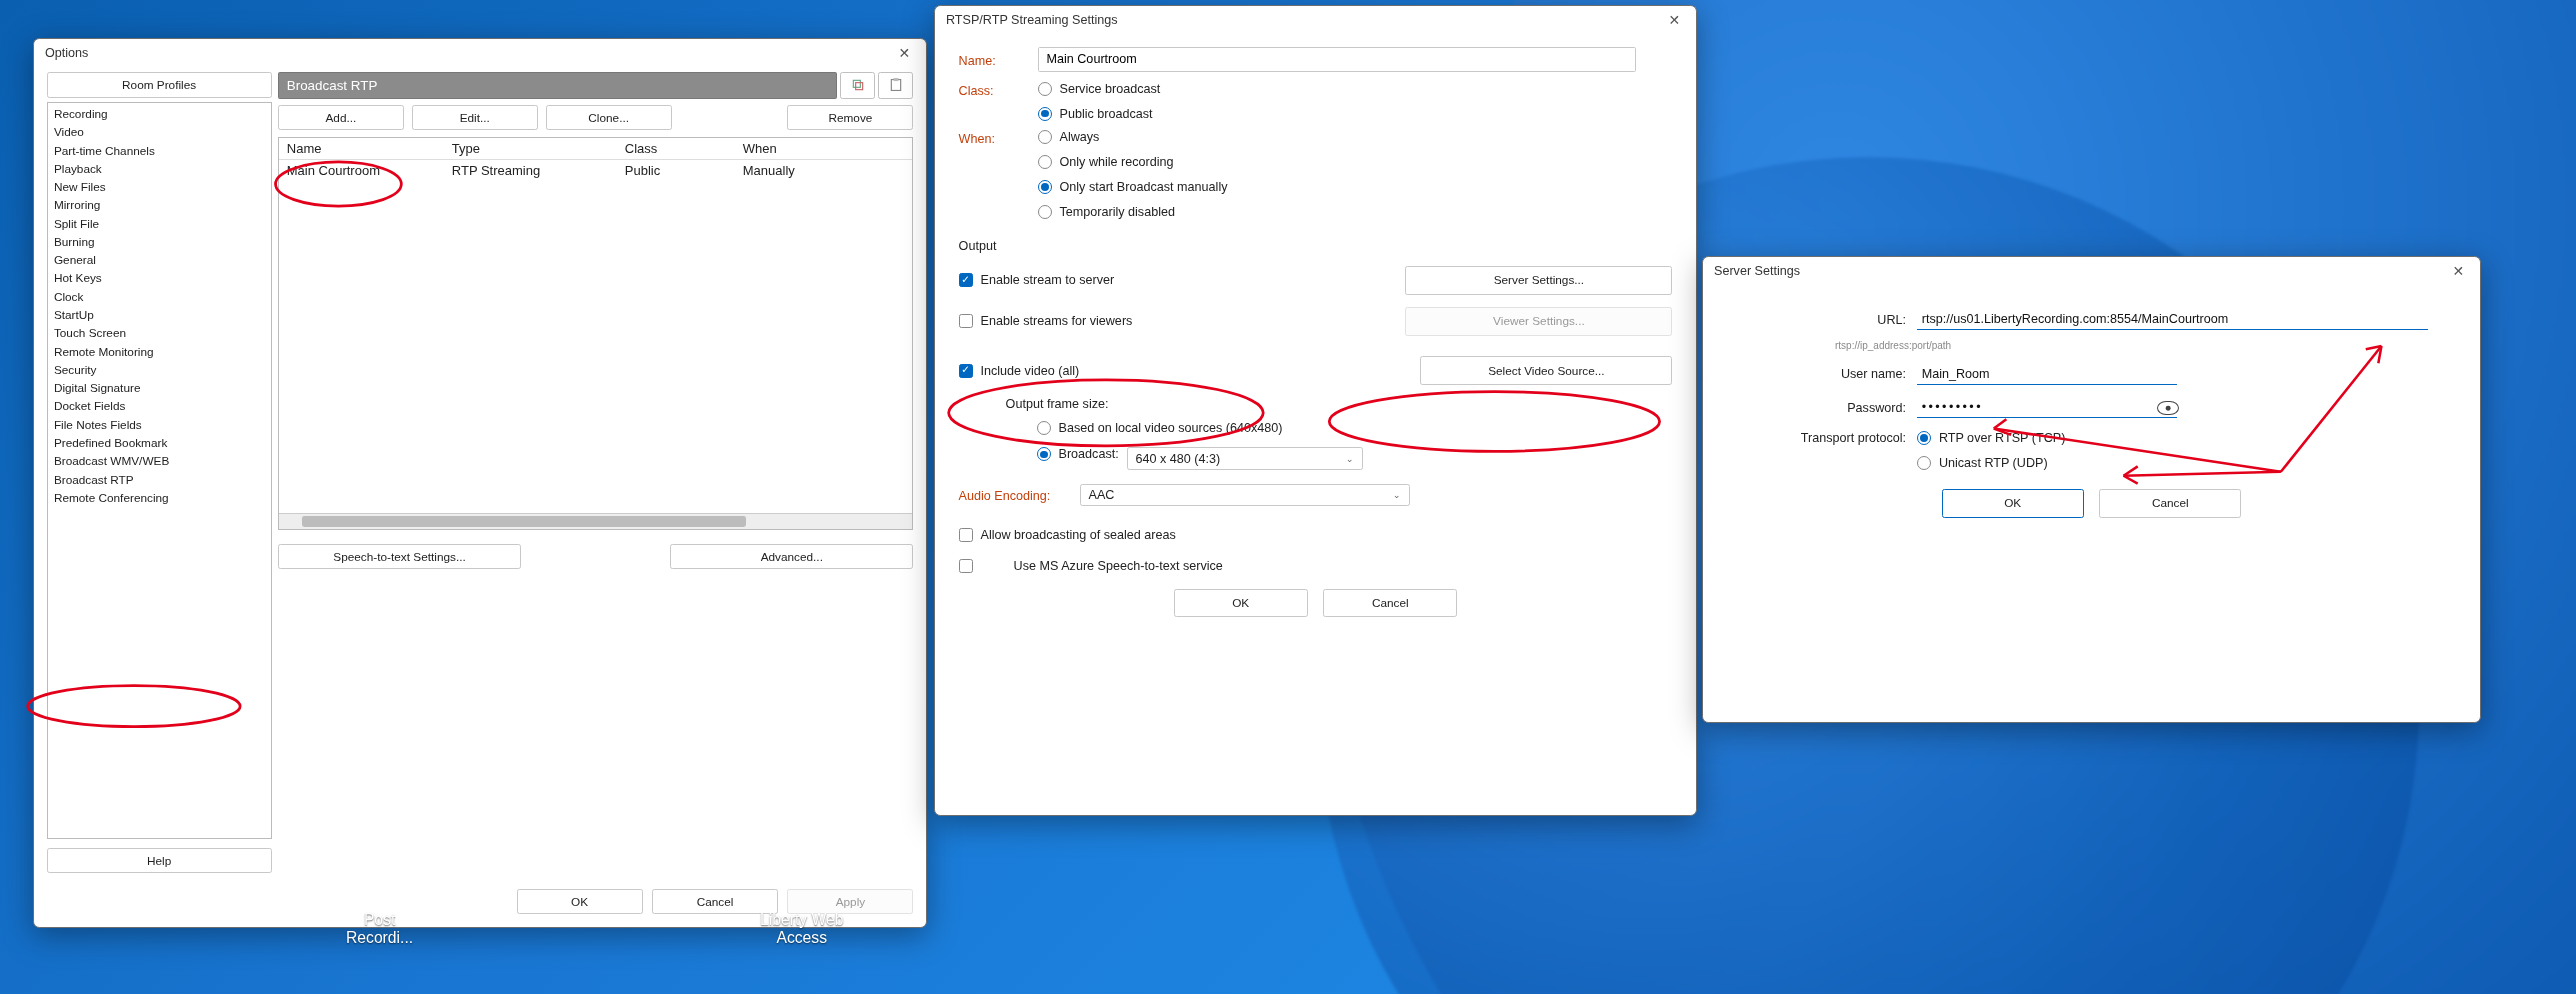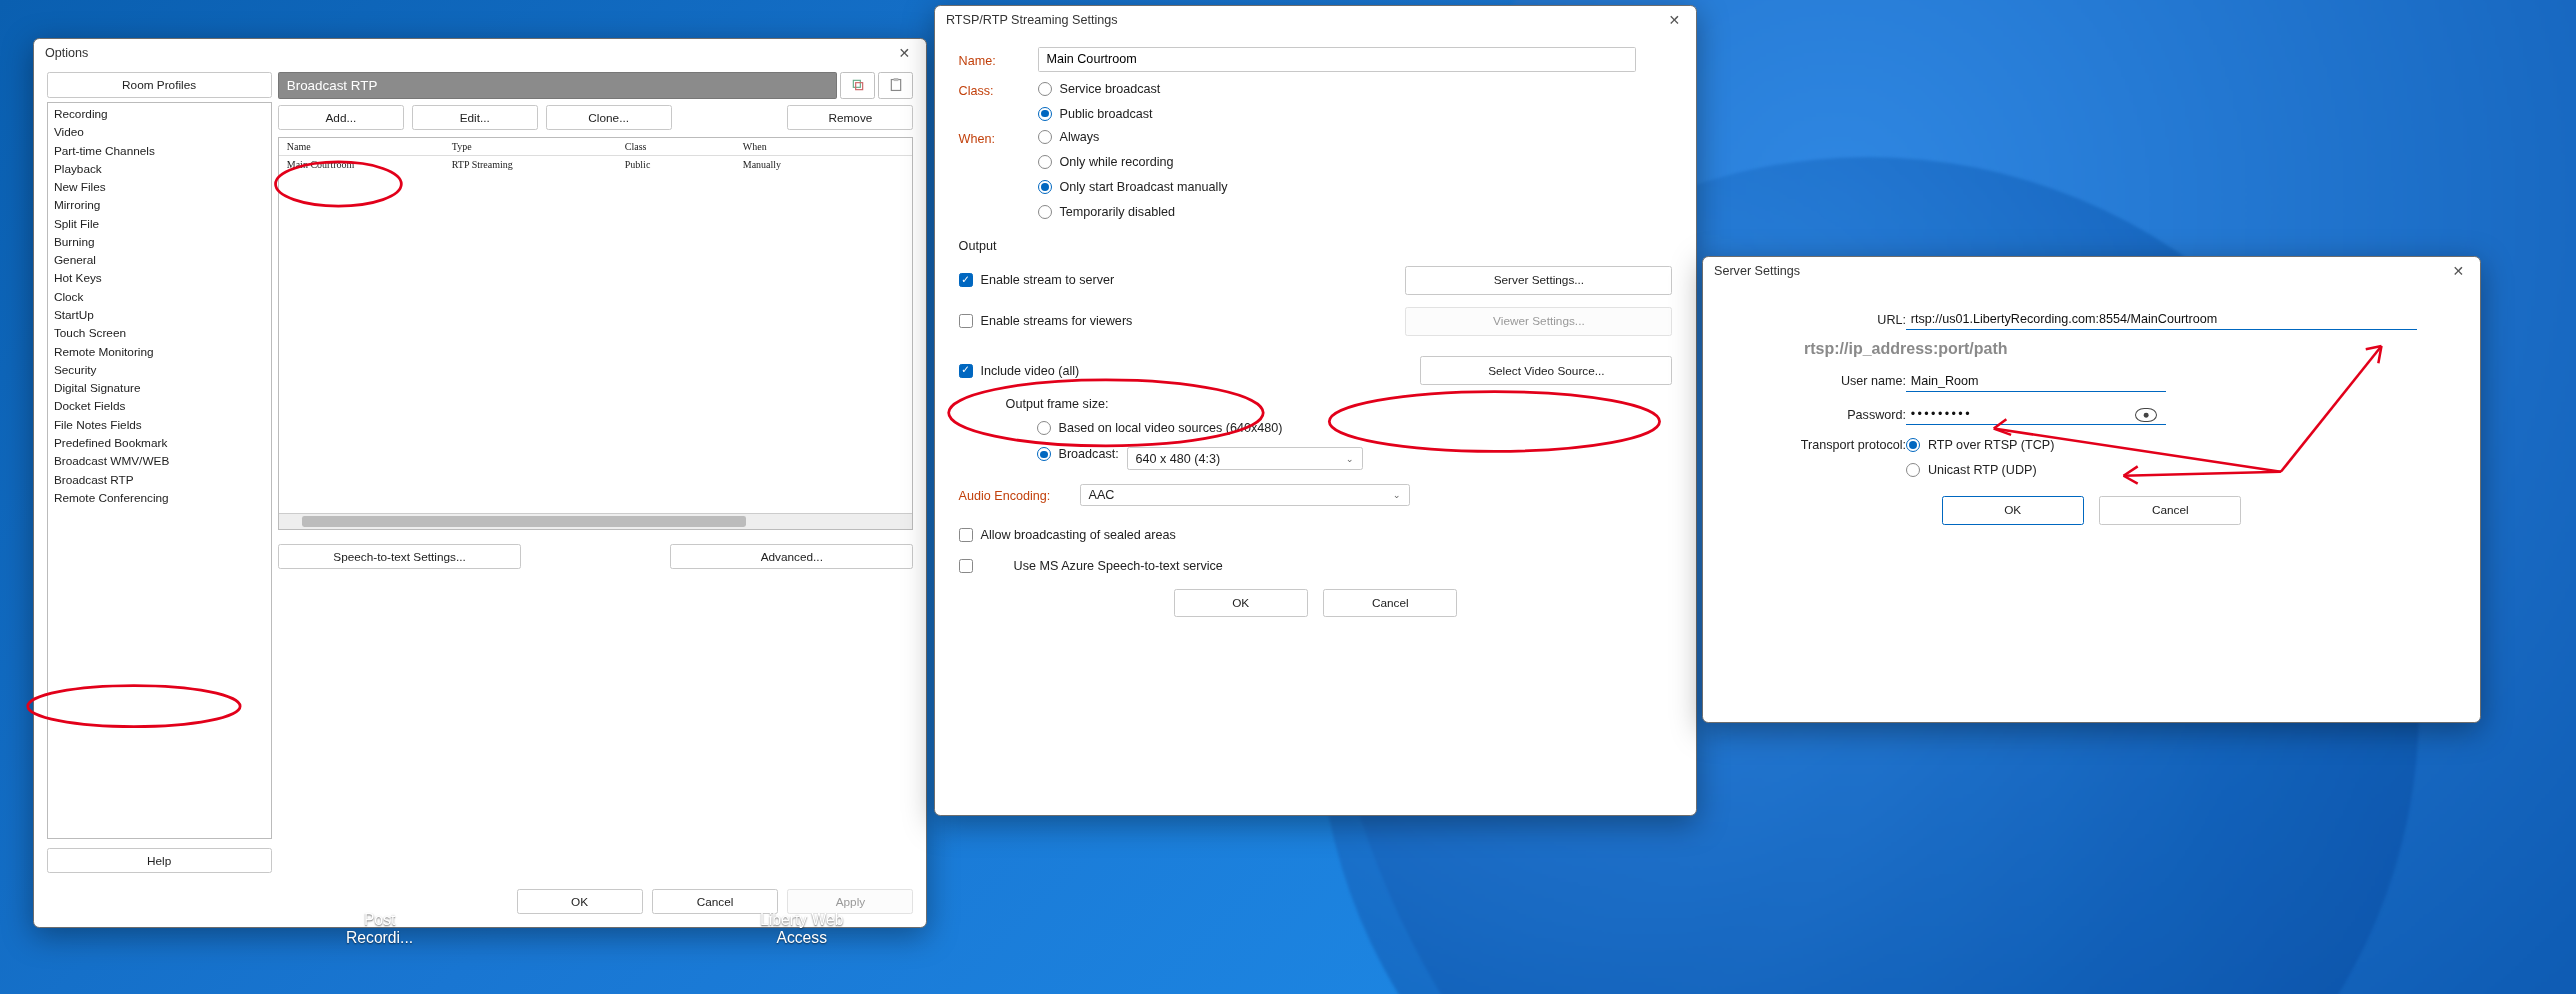--- a/index.html
+++ b/index.html
@@ -114,22 +114,21 @@
 
   .table {
     border:0.8px solid #bbb;
     display:flex; flex-direction:column;
     height: 393px;
     background:#fff;
   }
   .table .thead, .table .trow { display:flex; }
   .table .thead div, .table .trow div {
     padding: 3.1px 7.9px;
-    font-size:10px;
-    font-family:Liberation Serif, serif;
+    font-size:13px;
   }
   .table .thead { background:#fff; border-bottom:0.8px solid #ddd; }
   .table .thead div { font-weight:400; color:#222; }
   .col-name  { width: 165px; }
   .col-type  { width: 173px; }
   .col-class { width: 118px; }
   .col-when  { flex:1; }
   .table .tbody { flex:1; overflow:auto; }
   .table .hscroll { height:15.7px; background:#eee; border-top:0.8px solid #ccc;
     display:flex; align-items:center; }
@@ -178,25 +177,25 @@
     background:#fff; border-radius:2.4px;
   }
   .select-box .chev { color:#666; font-size:9.4px; }
   .indent { margin-left:47px; }
   #win-rtsp .footer { display:flex; gap:15.7px; justify-content:center; margin-top:15.7px; }
   #win-rtsp .footer .btn { width:134px; padding:6.3px 0; }
 
   
   #win-server { left: 1702px; top: 256px; width: 779px; height: 467px; font-size:12.6px; }
   #win-server .body { padding: 12.6px 22px 15.7px 22px; }
-  .srv-row { display:flex; align-items:center; margin:12.6px 0; }
+  .srv-row { display:flex; align-items:center; gap:11px; margin:12.6px 0; }
   .srv-row > label { width: 181px; text-align:right; color:#222; }
   .srv-text { border:none; border-bottom:0.8px solid #0067c0; padding:3.1px 4.7px; font-size:12.6px;
      width: 511px; color:#111; outline:none; }
-  .hint { color:#8a8a8a; font-size:16px; margin-left:79px; margin-top:-3.1px; margin-bottom:11px;font-weight:bold; }
+  .hint { color:#8a8a8a; font-size:10px; margin-left:110px; margin-top:-3.1px; margin-bottom:11px; }
   .eye {
     width:22px; height:14px; display:inline-block; position:relative;
     margin-left:-31px; cursor:pointer;
   }
   .eye::before {
     content:""; position:absolute; inset:0;
     border:1.2px solid #444; border-radius:50%/60%;
   }
   .eye::after {
     content:""; position:absolute; left:50%; top:50%; width:4.7px; height:4.7px;

